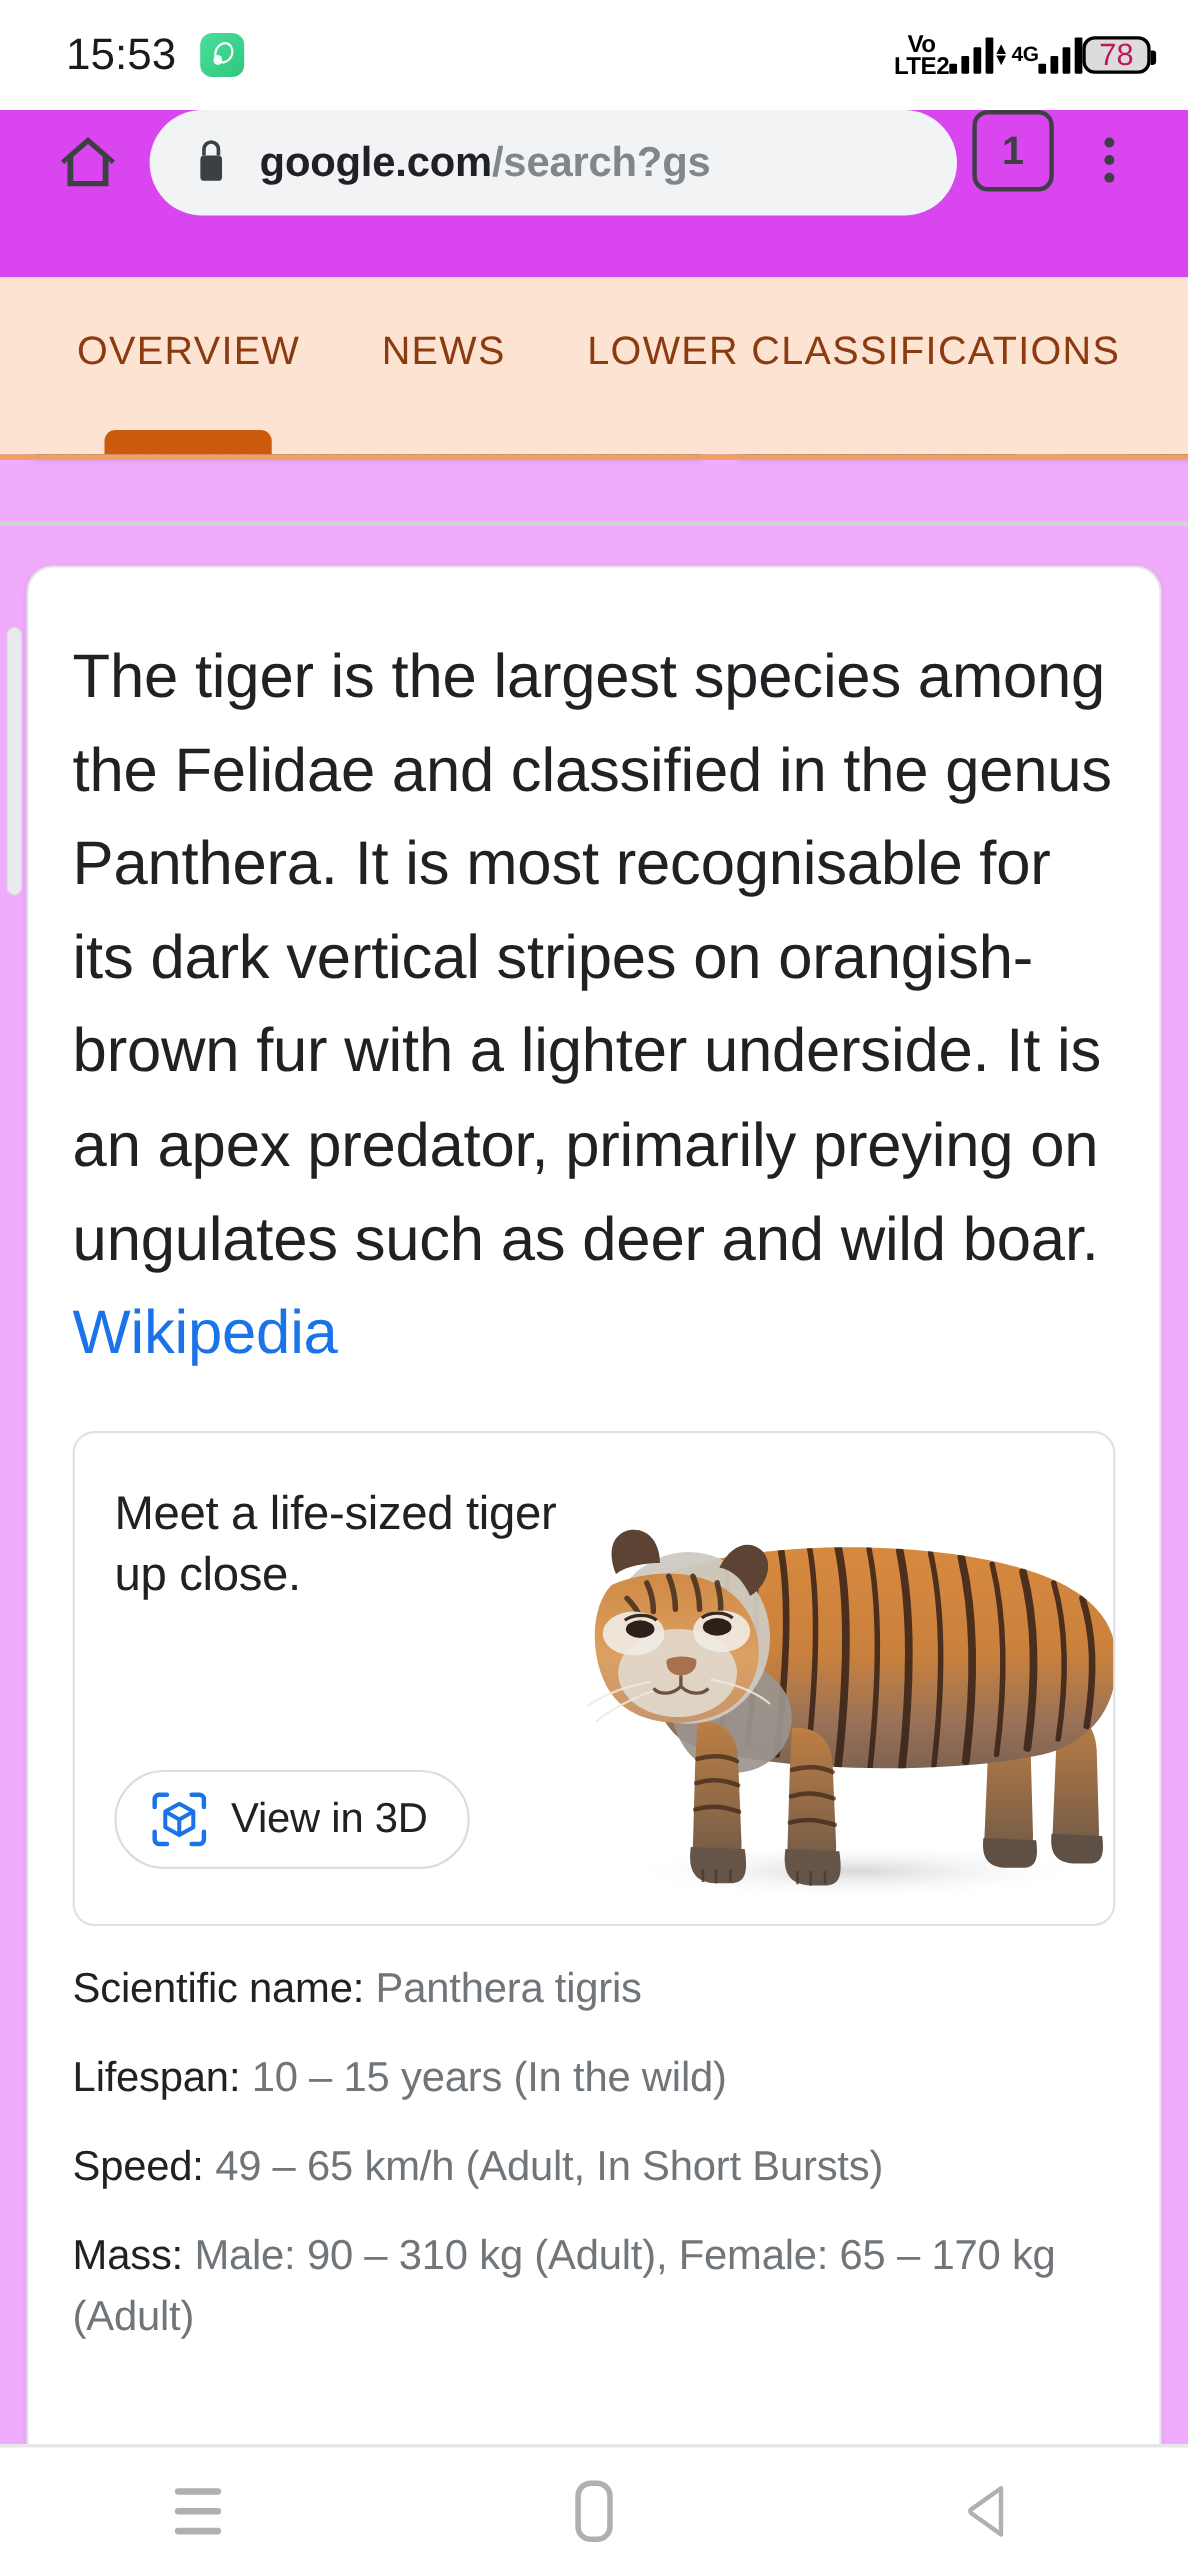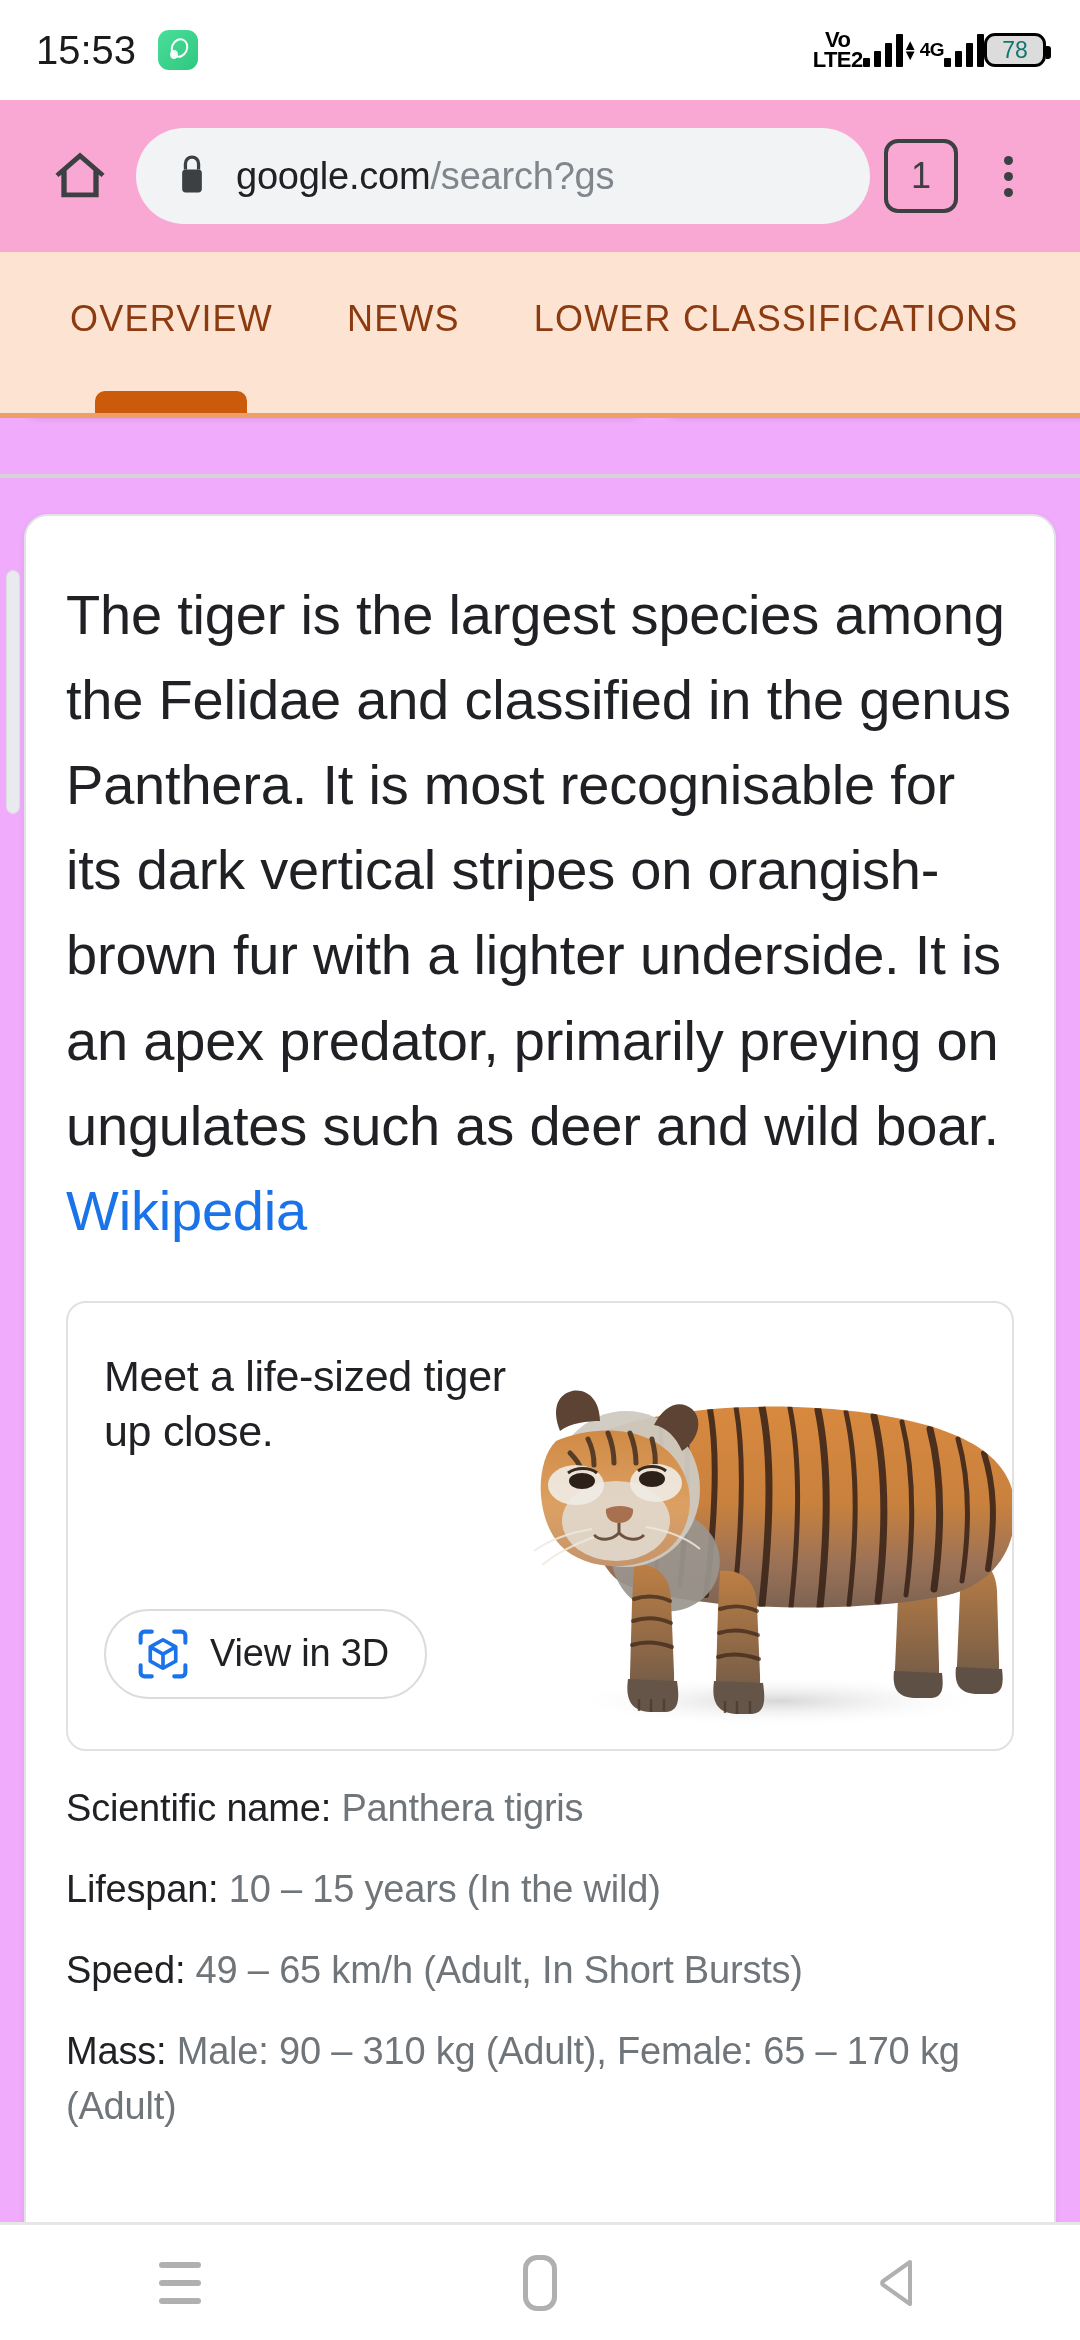--- a/index.html
+++ b/index.html
@@ -8,21 +8,21 @@
     background: #ffffff;
     font-family: "Liberation Sans", sans-serif;
     overflow: hidden;
   }
   .phone { position: relative; width: 1080px; height: 2340px; background: #fff; }
 
   
   .statusbar {
     position: absolute; top: 0; left: 0; width: 1080px; height: 100px;
     display: flex; align-items: center; justify-content: space-between;
-    padding: 0 34px 0 36px; background: #ffffff;
+    padding: 0 34px 0 60px; background: #ffffff;
   }
   .sb-left { display: flex; align-items: center; gap: 22px; }
   .clock { font-size: 40px; color: #1b1b1b; letter-spacing: 0px; font-weight: 400; }
   .notif-icon {
     width: 40px; height: 40px; border-radius: 11px;
     background: linear-gradient(135deg,#4ade9a 0%,#2fc77f 100%);
     display: flex; align-items: center; justify-content: center;
   }
   .sb-right { display: flex; align-items: center; gap: 0; }
   .volte { display: flex; flex-direction: column; align-items: center; line-height: 0.92; color: #000; font-weight: 700; }
@@ -35,30 +35,30 @@
   .bars i:nth-child(3) { height: 24px; }
   .bars i:nth-child(4) { height: 33px; }
   .net { display: flex; align-items: center; gap: 2px; }
   .net-label { font-size: 19px; font-weight: 700; color: #000; letter-spacing: -0.5px; }
   .updown { display: flex; flex-direction: column; font-size: 15px; line-height: 0.7; color: #000; }
   .battery {
     width: 62px; height: 34px; border: 3.5px solid #000; border-radius: 11px;
     display: flex; align-items: center; justify-content: center;
     background: #dcdcdc; position: relative;
   }
-  .battery span { font-size: 23px; font-weight: 500; color: #0f766e; text-align: center; }
+  .battery span { font-size: 28px; font-weight: 500; color: #be185d; text-align: center; }
   .battery::after {
     content: ""; position: absolute; right: -8px; top: 10px;
     width: 5px; height: 13px; background: #000; border-radius: 0 3px 3px 0;
   }
 
   
   .toolbar {
     position: absolute; top: 100px; left: 0; width: 1080px; height: 152px;
-    display: flex; align-items: center; padding: 0 32px; background: #f9a8d4; gap: 0;
+    display: flex; padding: 0 32px; background: #d946ef; gap: 0; font-weight: bold;
   }
   .home-btn { width: 96px; height: 96px; display: flex; align-items: center; justify-content: center; }
   .omnibox {
     flex: 1; height: 96px; margin: 0 14px 0 8px;
     background: #f1f3f4; border-radius: 48px;
     display: flex; align-items: center; padding: 0 36px; gap: 24px; overflow: hidden;
   }
   .url { font-size: 38px; white-space: nowrap; overflow: hidden; letter-spacing: -0.2px; }
   .url .dom { color: #202124; }
   .url .path { color: #80868b; }

